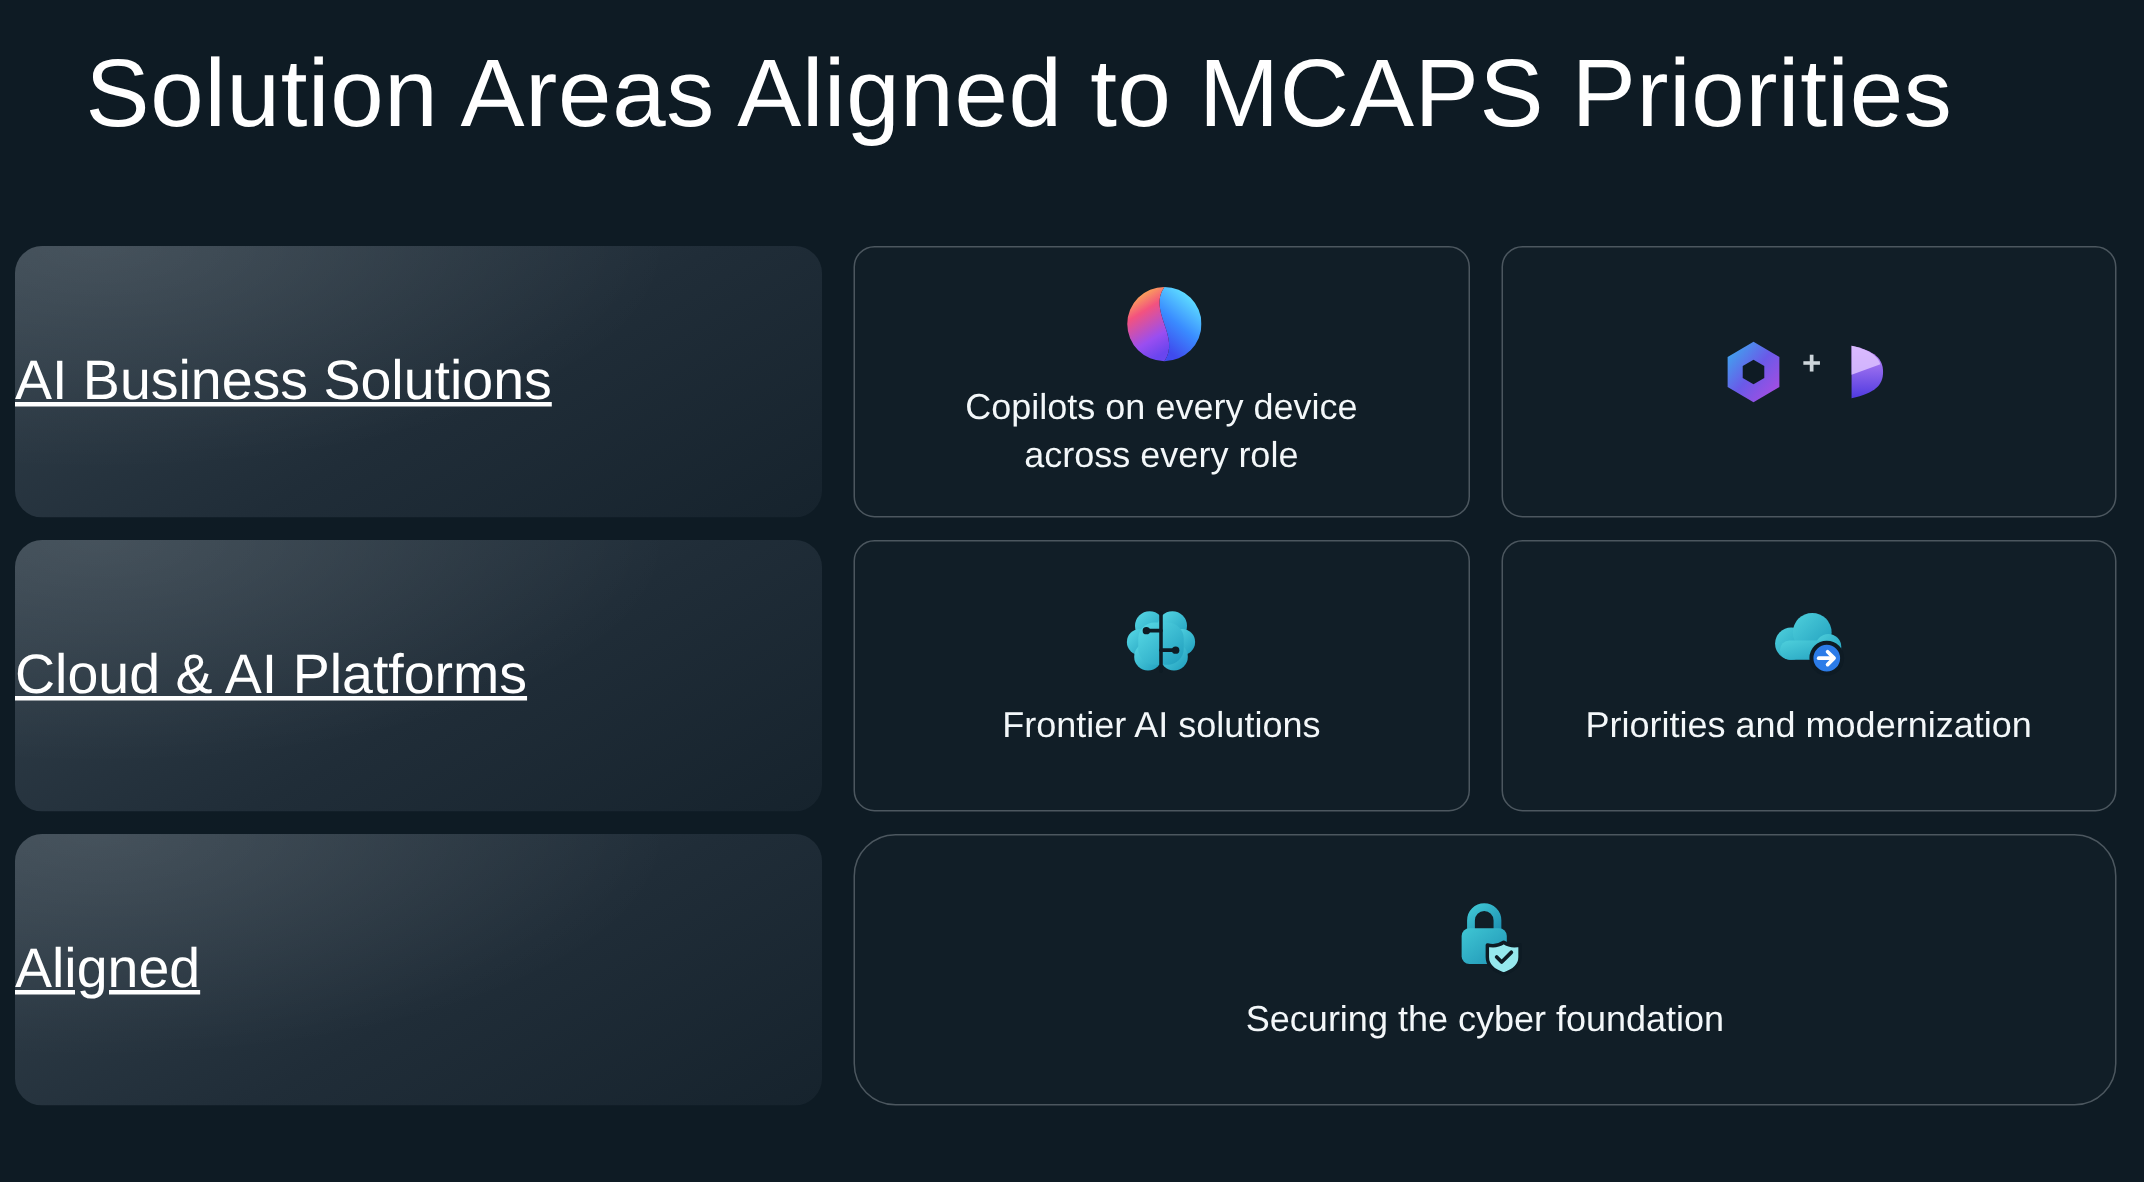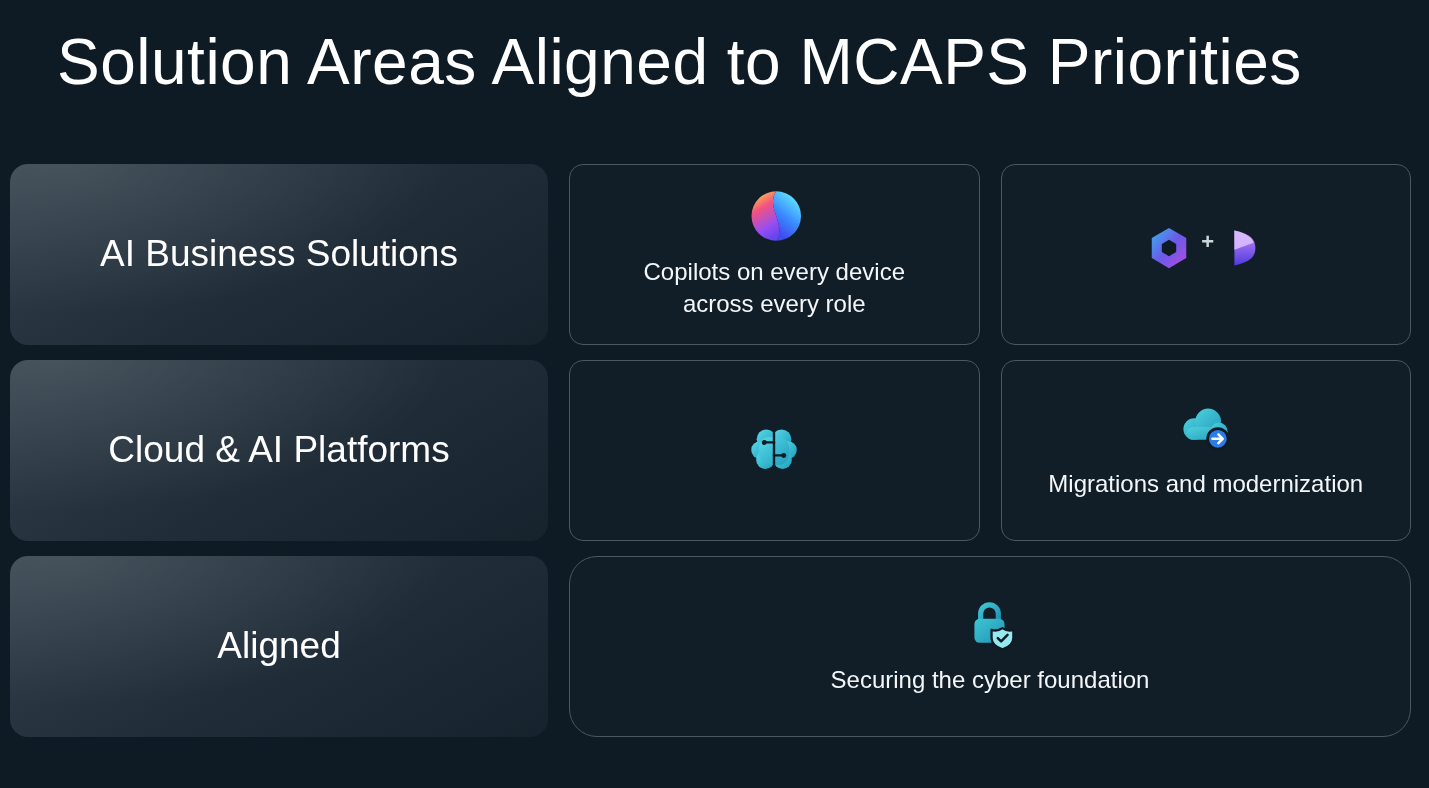--- a/index.html
+++ b/index.html
@@ -29,21 +29,22 @@
     row-gap: 15px;
   }
 
   .area-card {
     border-radius: 18px;
     background:
       radial-gradient(130% 150% at 10% 0%, rgba(255,255,255,0.10), rgba(255,255,255,0) 55%),
       linear-gradient(150deg, #33414c 0%, #202d38 55%, #16232d 100%);
     display: flex;
     align-items: center;
-    justify-content: center;
+    justify-content: flex-start;
+    text-decoration: underline;
   }
   .area-label {
     font-size: 37px;
     font-weight: 400;
     color: #ffffff;
     text-align: center;
   }
 
   .pill-card {
     border: 1px solid #4c575f;
@@ -176,20 +177,24 @@
             <path d="M24 6 V42"></path>
             <path d="M24 17 H17"></path>
             <path d="M24 29 H31"></path>
           </g>
           <g fill="#0e1b24">
             <circle cx="15" cy="17" r="2.3"></circle>
             <circle cx="33" cy="29" r="2.3"></circle>
           </g>
         </svg>
       </div>
+      <div class="card-label">
+        <span>Frontier AI solutions</span>
+        <span></span>
+      </div>
     </div>
 
     <div class="pill-card">
       <div class="icon-row">
         <svg viewBox="0 0 52 46" width="56" height="50">
           <defs>
             <linearGradient id="clg" x1="0" y1="0" x2="1" y2="1">
               <stop offset="0" stop-color="#4fd0dc"></stop>
               <stop offset="1" stop-color="#1f9dbd"></stop>
             </linearGradient>
@@ -201,21 +206,21 @@
             <rect x="8" y="22" width="38" height="12" rx="6"></rect>
           </g>
           <circle cx="37" cy="33" r="9.5" fill="#2c7ce8" stroke="#0e1b24" stroke-width="2.5"></circle>
           <g stroke="#ffffff" stroke-width="2.3" fill="none" stroke-linecap="round" stroke-linejoin="round">
             <path d="M32 33 H41"></path>
             <path d="M37.5 29 L41.5 33 L37.5 37"></path>
           </g>
         </svg>
       </div>
       <div class="card-label">
-        <span>Migrations and modernization</span>
+        <span>Priorities and modernization</span>
         <span></span>
       </div>
     </div>
 
     <div class="area-card">
       <span class="area-label">Aligned</span>
     </div>
 
     <div class="pill-card wide">
       <div class="icon-row">

